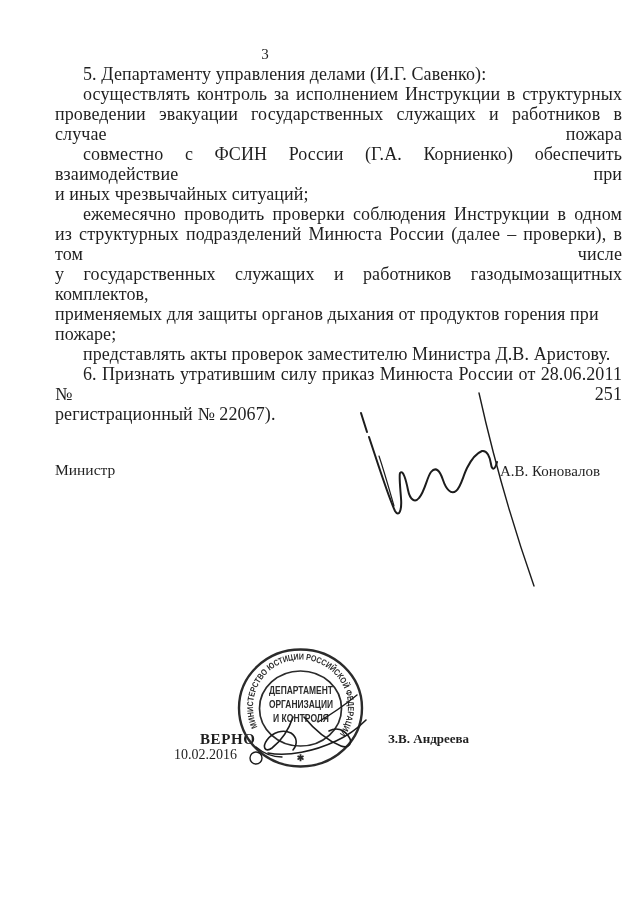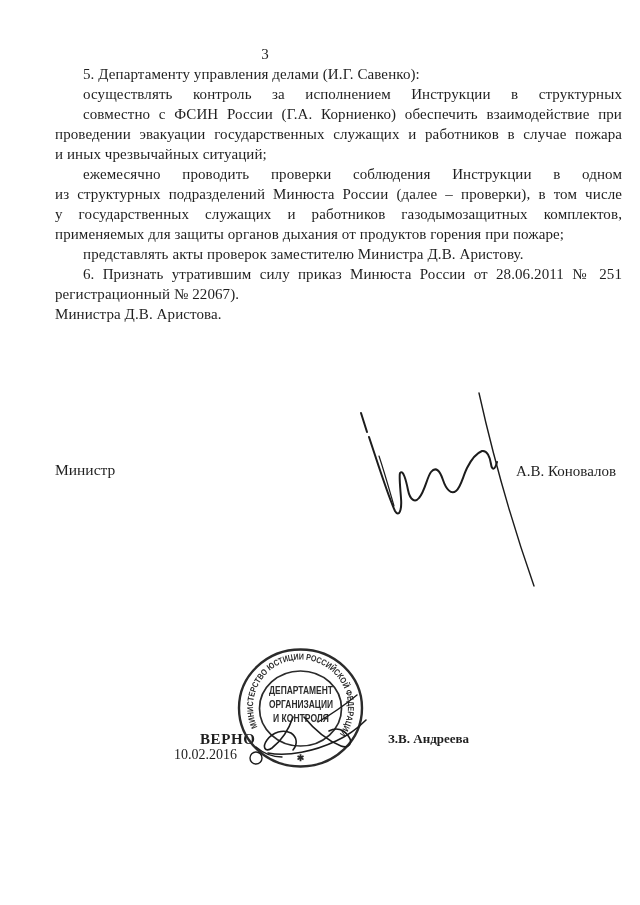--- a/index.html
+++ b/index.html
@@ -7,56 +7,55 @@
   .page {
     position:relative; width:640px; height:905px; background:#ffffff;
     font-family:"Liberation Serif", serif; color:#1f1f1f; overflow:hidden;
   }
   .page-number {
     position:absolute; top:46px; left:0; width:530px; text-align:center;
     font-size:15px;
   }
   .doc-body {
     position:absolute; top:64px; left:55px; width:567px;
-    font-size:15px; line-height:20px; letter-spacing:0.1px;
+    font-size:18px; line-height:20px; letter-spacing:0.1px;
   }
   .line { min-height:20px; white-space:normal; }
   .indent { text-indent:28px; }
   .just { text-align:justify; text-align-last:justify; }
   .minister-label { position:absolute; left:55px; top:461px; font-size:15.5px;font-family:Liberation Serif, serif; }
-  .minister-name  { position:absolute; left:516px; top:463px; font-size:15px; }
+  .minister-name  { position:absolute; left:500px; top:463px; font-size:15px; }
   .verno      { position:absolute; left:175px; top:731px; font-size:15px; font-weight:bold; letter-spacing:0.6px;margin-left:25px; }
   .verno-date { position:absolute; left:174px; top:747px; font-size:14px; }
   .cert-name  { position:absolute; left:388px; top:731px; font-size:13px;font-weight:bold; }
   .overlay { position:absolute; left:0; top:0; width:640px; height:905px; }
   .sig  { fill:none; stroke:#1c1c1c; stroke-linecap:round; stroke-linejoin:round; }
   .stamp-stroke { fill:none; stroke:#2b2b2b; }
   .stamp-text { font-family:"Liberation Sans", sans-serif; font-weight:bold; fill:#2b2b2b; }
 </style>
 </head>
 <body>
 
 <div class="page">
 
   <div class="page-number">3</div>
 
   <div class="doc-body">
     <div class="line indent">5. Департаменту управления делами (И.Г. Савенко):</div>
     <div class="line indent just">осуществлять контроль за исполнением Инструкции в структурных</div>
+    <div class="line just">проведении эвакуации государственных служащих и работников в случае пожара</div>
     <div class="line indent just">совместно с ФСИН России (Г.А. Корниенко) обеспечить взаимодействие при</div>
-    <div class="line just">проведении эвакуации государственных служащих и работников в случае пожара</div>
     <div class="line">и иных чрезвычайных ситуаций;</div>
     <div class="line indent just">ежемесячно проводить проверки соблюдения Инструкции в одном</div>
     <div class="line just">из структурных подразделений Минюста России (далее – проверки), в том числе</div>
     <div class="line just">у государственных служащих и работников газодымозащитных комплектов,</div>
     <div class="line">применяемых для защиты органов дыхания от продуктов горения при пожаре;</div>
     <div class="line indent">представлять акты проверок заместителю Министра Д.В. Аристову.</div>
     <div class="line indent just">6. Признать утратившим силу приказ Минюста России от 28.06.2011 № 251</div>
     <div class="line">регистрационный № 22067).</div>
-    <div class="line">Министра Д.В. Аристова.</div>
   </div>
 
   <div class="minister-label">Министр</div>
   <div class="minister-name">А.В. Коновалов</div>
 
   <div class="verno">ВЕРНО</div>
   <div class="verno-date">10.02.2016</div>
   <div class="cert-name">З.В. Андреева</div>
 
   <svg class="overlay" viewBox="0 0 640 905" xmlns="http://www.w3.org/2000/svg">

